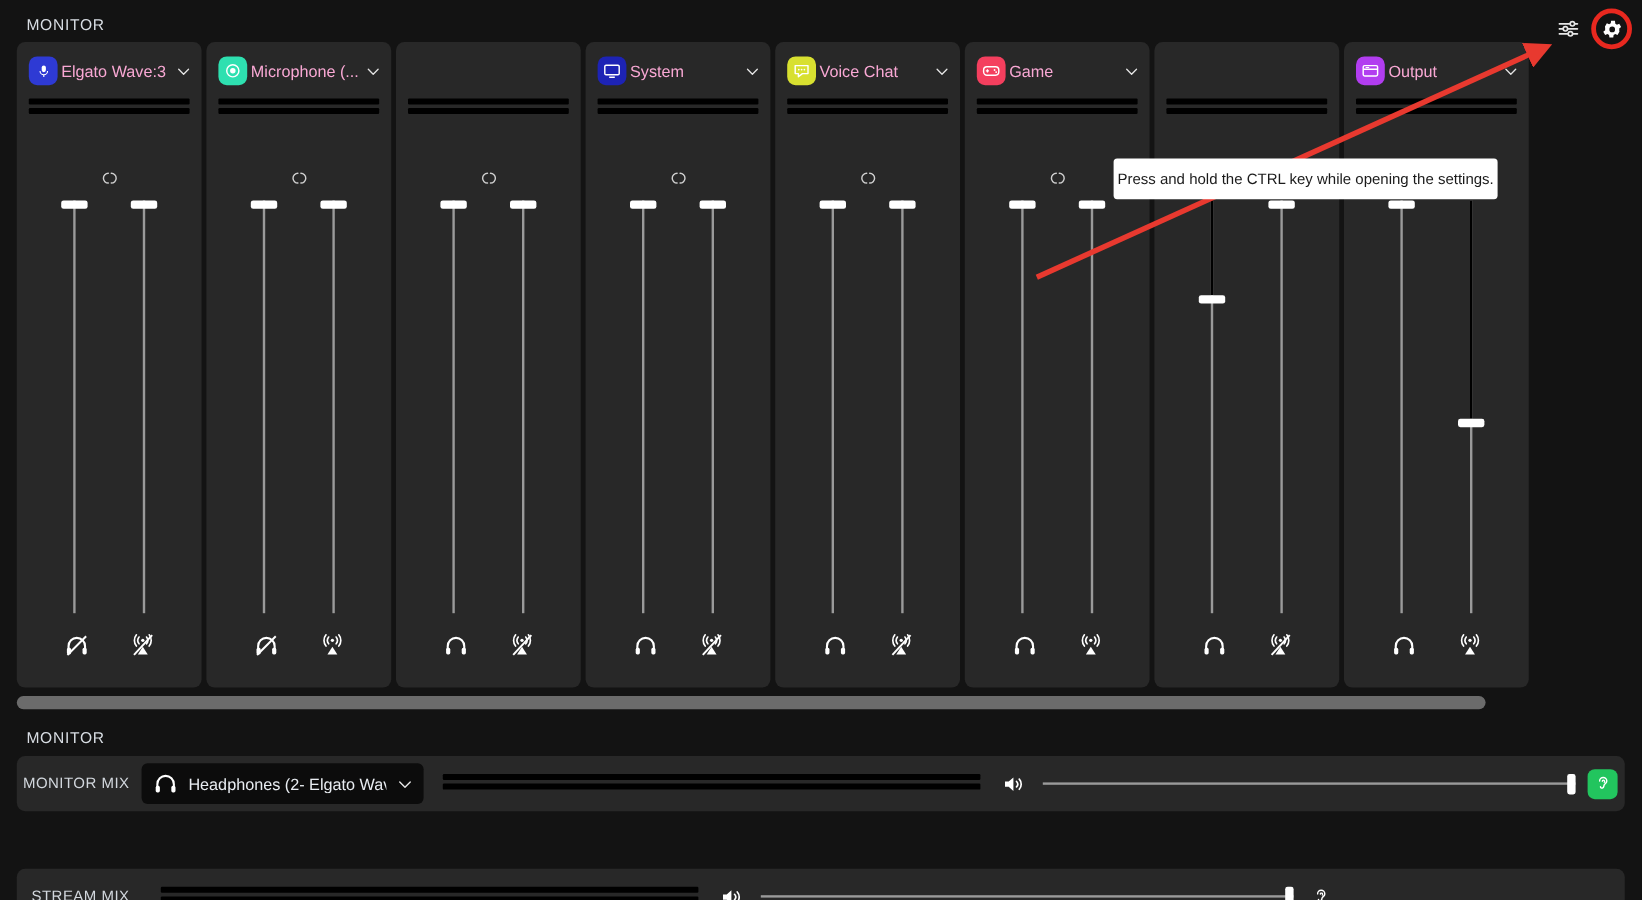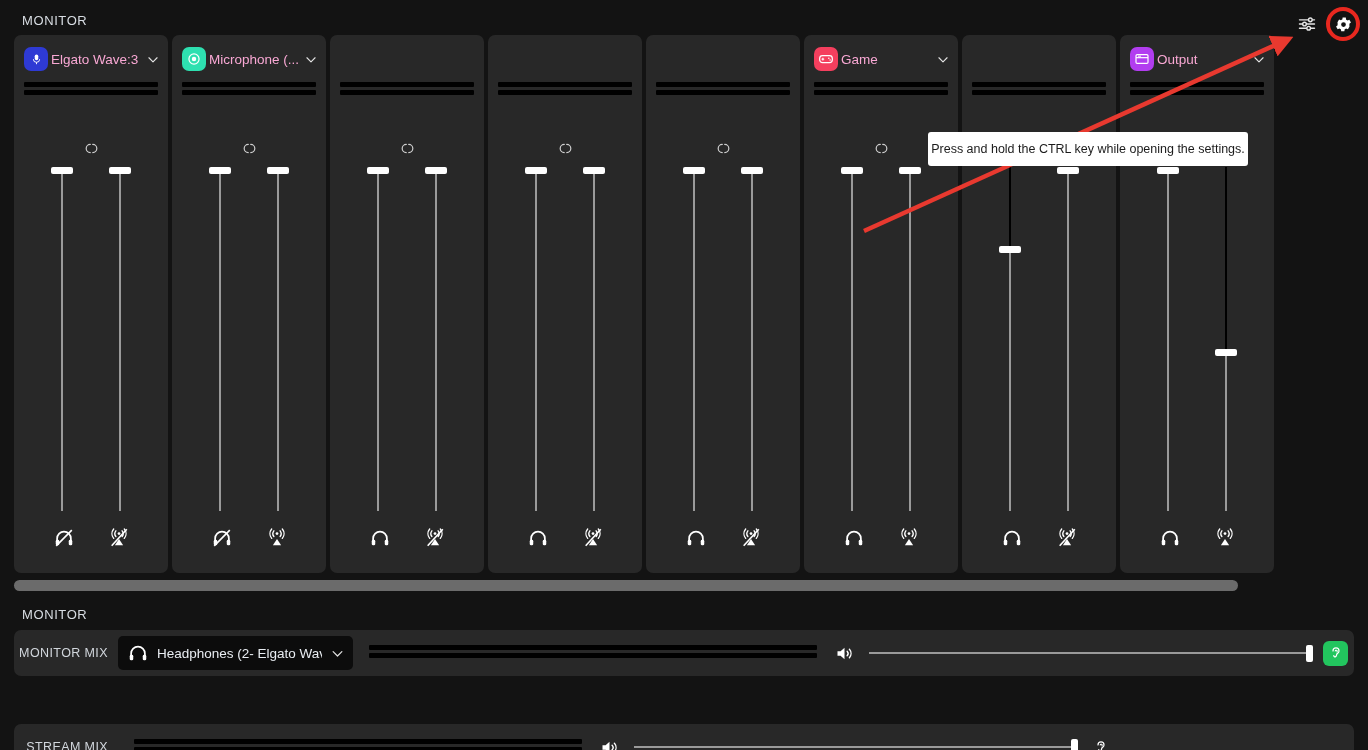--- a/index.html
+++ b/index.html
@@ -287,20 +287,34 @@
                 <path d="M12 13l-4.5 7h9z" fill="#fff"></path>
                 <circle cx="12" cy="7.2" r="1.5" fill="#fff"></circle>
                 <path d="M8.6 4.2a5 5 0 0 0 0 6.2M15.4 4.2a5 5 0 0 1 0 6.2" stroke="#fff" stroke-width="1.5" fill="none" stroke-linecap="round"></path>
                 <path d="M6.2 2.2a8 8 0 0 0 0 10.2M17.8 2.2a8 8 0 0 1 0 10.2" stroke="#fff" stroke-width="1.5" fill="none" stroke-linecap="round"></path>
                 <line x1="4" y1="20.5" x2="20.5" y2="2.5" stroke="#fff" stroke-width="1.8"></line>
               </svg>
             </div>
           </div>
         </div>
         <div class="channel">
+          <div class="ch-head">
+            <div class="ch-badge" style="background:#1d23b5">
+              <svg width="16" height="16" viewBox="0 0 24 24">
+                <rect x="3" y="5" width="18" height="12" rx="1.6" stroke="#fff" stroke-width="1.8" fill="none"></rect>
+                <line x1="8.5" y1="20" x2="15.5" y2="20" stroke="#fff" stroke-width="1.8"></line>
+              </svg>
+            </div>
+            <div class="ch-name">System</div>
+            <div class="ch-caret">
+              <svg width="15" height="15" viewBox="0 0 24 24">
+                <path d="M5 9l7 7 7-7" stroke="#e3e3e3" stroke-width="1.9" fill="none" stroke-linecap="round" stroke-linejoin="round"></path>
+              </svg>
+            </div>
+          </div>
           <div class="meters">
             <div class="meter"></div>
             <div class="meter"></div>
           </div>
           <div class="link-icon">
             <svg width="15" height="15" viewBox="0 0 24 24">
               <path d="M10 5.5a6.5 6.5 0 0 0 0 13" stroke="#d0d0d0" stroke-width="1.9" fill="none" stroke-linecap="round"></path>
               <path d="M14 5.5a6.5 6.5 0 0 1 0 13" stroke="#d0d0d0" stroke-width="1.9" fill="none" stroke-linecap="round"></path>
             </svg>
           </div>
@@ -327,20 +341,36 @@
                 <path d="M12 13l-4.5 7h9z" fill="#fff"></path>
                 <circle cx="12" cy="7.2" r="1.5" fill="#fff"></circle>
                 <path d="M8.6 4.2a5 5 0 0 0 0 6.2M15.4 4.2a5 5 0 0 1 0 6.2" stroke="#fff" stroke-width="1.5" fill="none" stroke-linecap="round"></path>
                 <path d="M6.2 2.2a8 8 0 0 0 0 10.2M17.8 2.2a8 8 0 0 1 0 10.2" stroke="#fff" stroke-width="1.5" fill="none" stroke-linecap="round"></path>
                 <line x1="4" y1="20.5" x2="20.5" y2="2.5" stroke="#fff" stroke-width="1.8"></line>
               </svg>
             </div>
           </div>
         </div>
         <div class="channel">
+          <div class="ch-head">
+            <div class="ch-badge" style="background:#d8e030">
+              <svg width="16" height="16" viewBox="0 0 24 24">
+                <path d="M4 5.5h16v10H13l-5 4v-4H4z" stroke="#fff" stroke-width="1.8" fill="none" stroke-linejoin="round"></path>
+                <circle cx="8.5" cy="10.5" r="1.1" fill="#fff"></circle>
+                <circle cx="12" cy="10.5" r="1.1" fill="#fff"></circle>
+                <circle cx="15.5" cy="10.5" r="1.1" fill="#fff"></circle>
+              </svg>
+            </div>
+            <div class="ch-name">Voice Chat</div>
+            <div class="ch-caret">
+              <svg width="15" height="15" viewBox="0 0 24 24">
+                <path d="M5 9l7 7 7-7" stroke="#e3e3e3" stroke-width="1.9" fill="none" stroke-linecap="round" stroke-linejoin="round"></path>
+              </svg>
+            </div>
+          </div>
           <div class="meters">
             <div class="meter"></div>
             <div class="meter"></div>
           </div>
           <div class="link-icon">
             <svg width="15" height="15" viewBox="0 0 24 24">
               <path d="M10 5.5a6.5 6.5 0 0 0 0 13" stroke="#d0d0d0" stroke-width="1.9" fill="none" stroke-linecap="round"></path>
               <path d="M14 5.5a6.5 6.5 0 0 1 0 13" stroke="#d0d0d0" stroke-width="1.9" fill="none" stroke-linecap="round"></path>
             </svg>
           </div>

